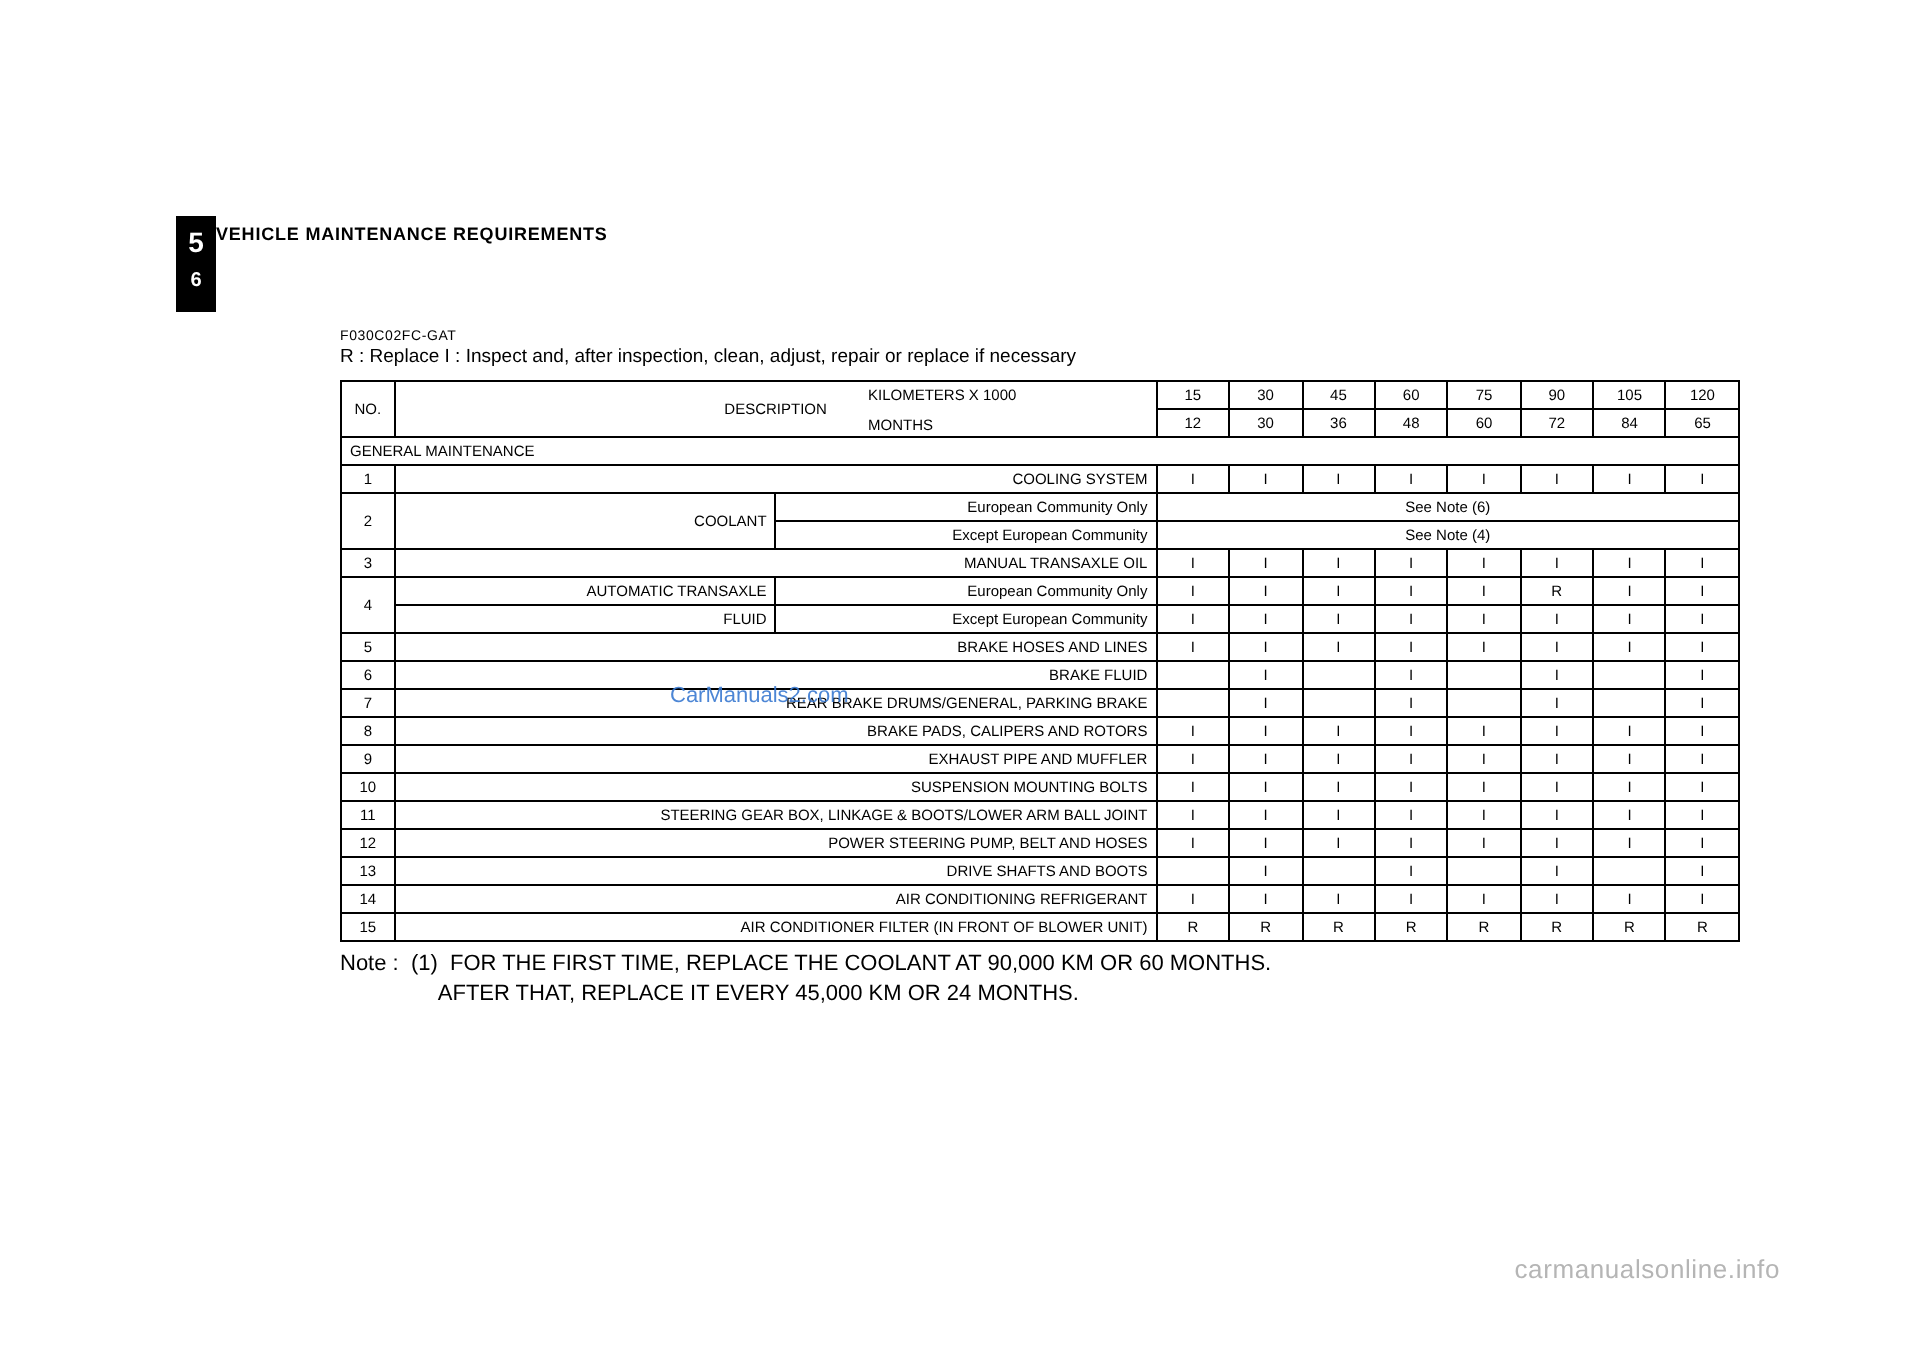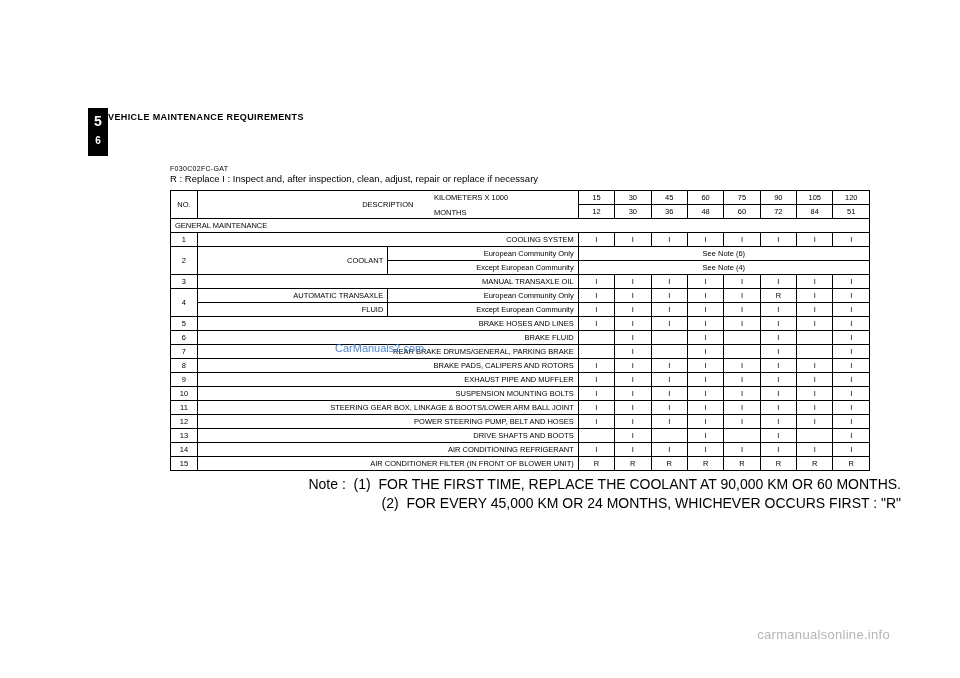--- a/index.html
+++ b/index.html
@@ -81,24 +81,23 @@
     }
     .watermark-bottom {
       position: absolute;
       right: 70px;
       bottom: 36px;
       font-size: 13px;
       color: #b5b5b5;
       letter-spacing: 0.3px;
     }
     .footnote {
-      font-size: 14px;
+      font-size: 11px;
       margin-top: 4px;
       line-height: 1.35;
-      text-align: right;
     }
   </style>
 </head>
 <body>
 
 <div class="side-tab">
   <div class="ch">5</div>
   <div class="pg">6</div>
 </div>
 
@@ -137,21 +136,21 @@
       <td>120</td>
     </tr>
     <tr>
       <td>12</td>
       <td>30</td>
       <td>36</td>
       <td>48</td>
       <td>60</td>
       <td>72</td>
       <td>84</td>
-      <td>51</td>
+      <td>65</td>
     </tr>
   </tbody>
     </table>
 
   <table class="maint" style="margin-top:-1px;border-top:none">
     <colgroup>
       <col class="no">
         <col class="desc">
         <col class="sub">
       <col class="val">
@@ -365,18 +364,18 @@
           <td>R</td>
     </tr>
   </tbody>
     </table>
 
   <div style="position:absolute; left:264px; top:28px; font-size:7.5px;text-align:right;">KILOMETERS X 1000</div>
   <div style="position:absolute; left:264px; top:43px; font-size:7.5px;">MONTHS</div>
 
   <div class="footnote">
     <div>Note :&nbsp;&nbsp;(1)&nbsp;&nbsp;FOR THE FIRST TIME, REPLACE THE COOLANT AT 90,000 KM OR 60 MONTHS.</div>
-    <div>&nbsp;&nbsp;&nbsp;&nbsp;&nbsp;&nbsp;&nbsp;&nbsp;&nbsp;&nbsp;(2)&nbsp;&nbsp;FOR EVERY 45,000 KM OR 24 MONTHS, WHICHEVER OCCURS FIRST : "R"</div>
+    <div>&nbsp;&nbsp;&nbsp;&nbsp;&nbsp;&nbsp;&nbsp;&nbsp;&nbsp;&nbsp;&nbsp;&nbsp;&nbsp;&nbsp;&nbsp;&nbsp;AFTER THAT, REPLACE IT EVERY 45,000 KM OR 24 MONTHS.</div>
   </div>
 </div>
 
 <div class="watermark-center">CarManuals2.com</div>
 <div class="watermark-bottom">carmanualsonline.info</div>
 
 </body></html>

